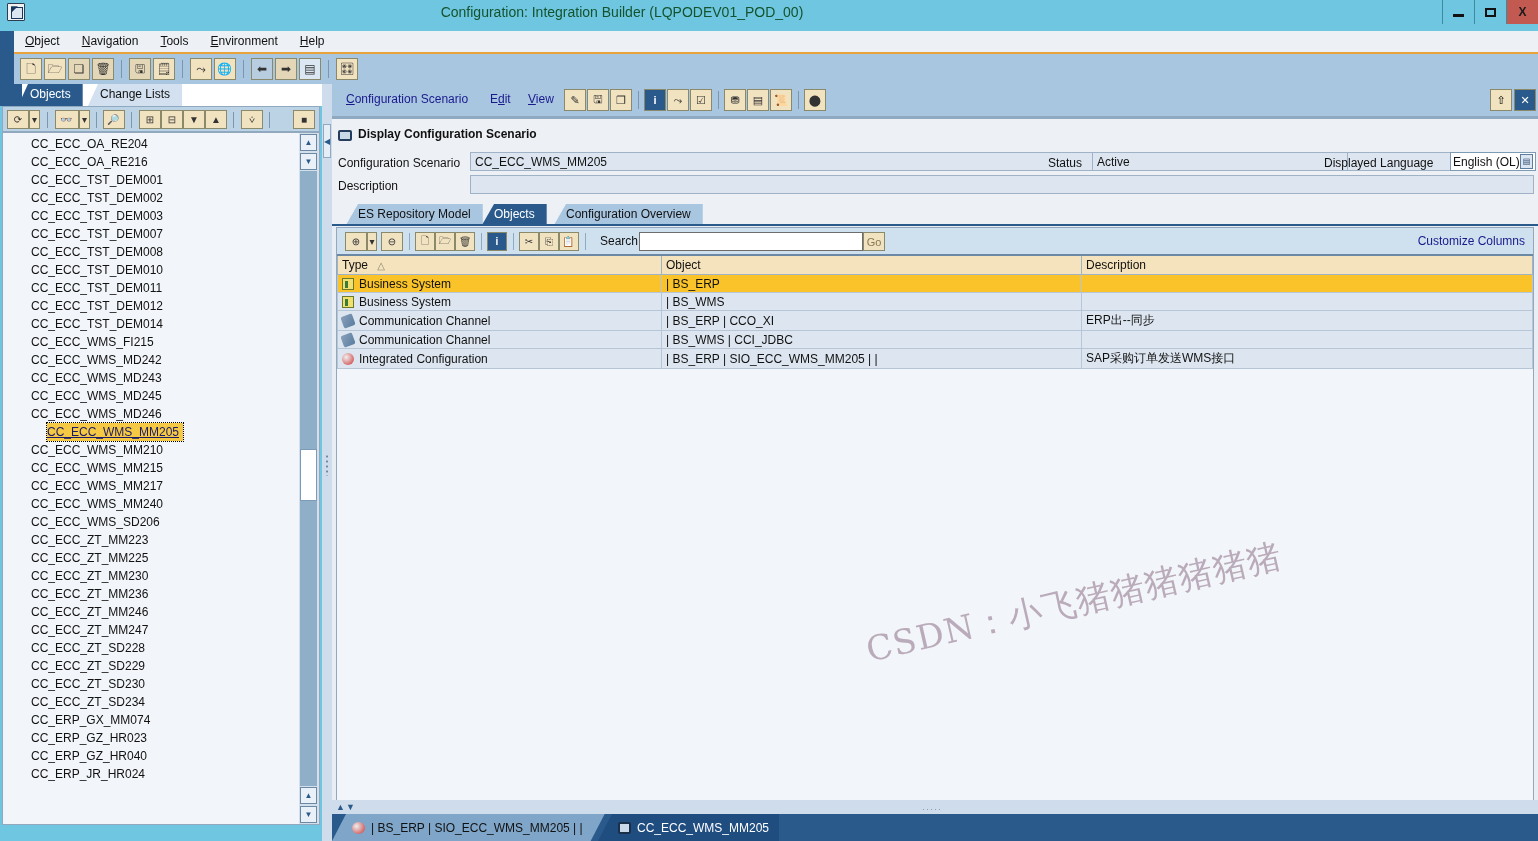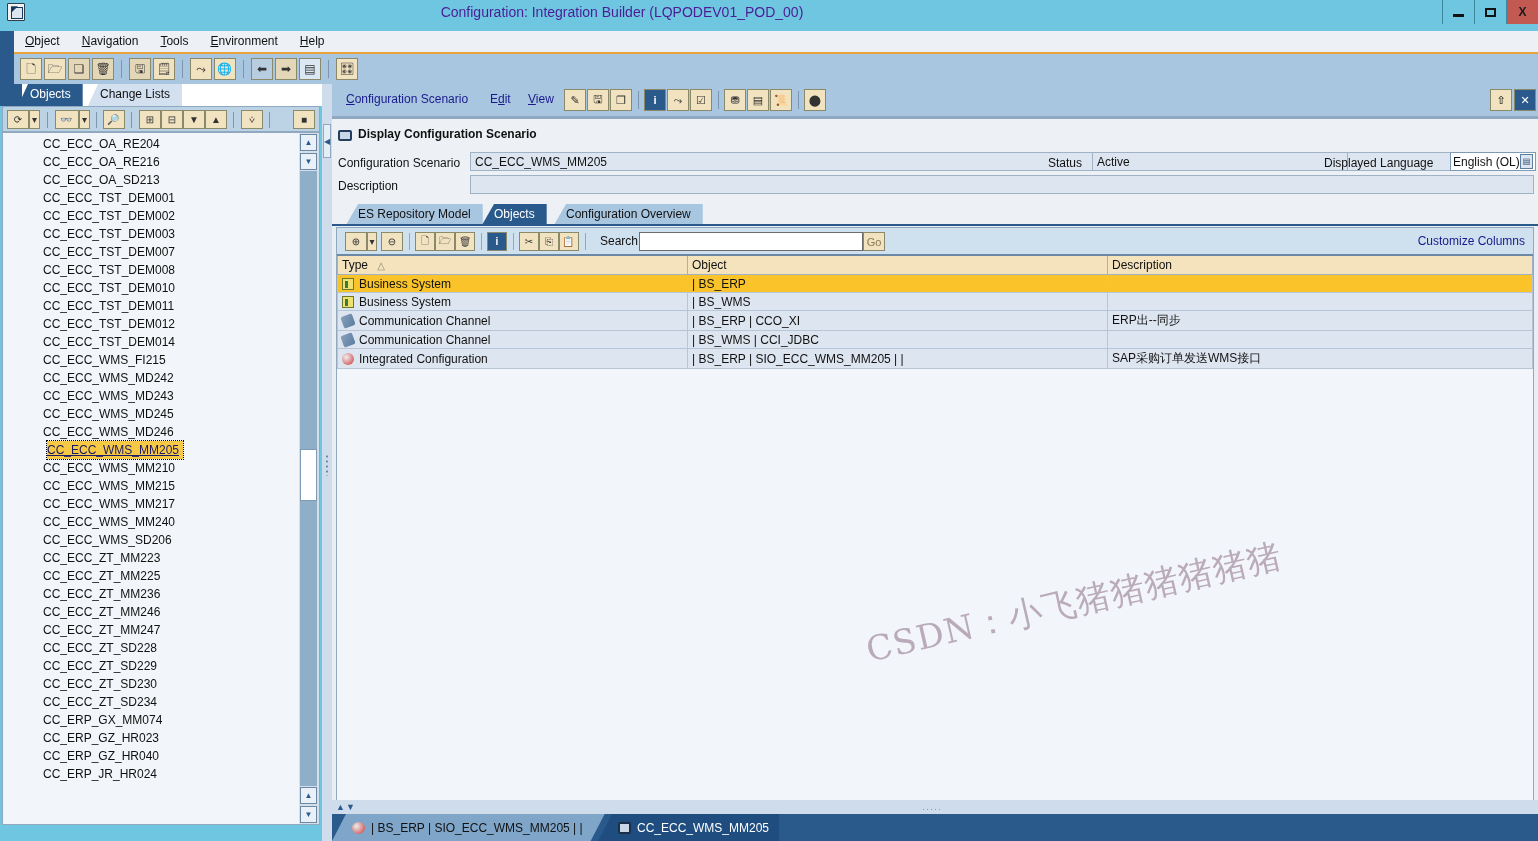--- a/index.html
+++ b/index.html
@@ -26,21 +26,21 @@
     content: ""; position: absolute; left: 3px; top: 3px;
     width: 10px; height: 10px; background: #dbe6f0; border: 1px solid #17375e;
   }
   .win-icon::after {
     content: "◤"; position: absolute; left: 3px; top: 0px;
     font-size: 9px; color: #17375e;
   }
   .title-text {
     position: absolute; left: 0; top: 0; width: 1244px; height: 24px;
     line-height: 24px; text-align: center;
-    font-size: 14px; color: #4c1d95; font-weight: normal;
+    font-size: 14px; color: #14532d; font-weight: normal;
   }
   .win-btns { position: absolute; right: 0; top: 0; height: 24px; display: flex; }
   .win-btn {
     width: 32px; height: 24px; background: #6ec6e0;
     border-left: 1px solid #3a8aa0;
     display: flex; align-items: center; justify-content: center;
     font-size: 12px; color: #000; font-weight: bold;
   }
   .win-btn.close { background: #c25a52; color: #1a1a1a; }
   .glyph-min { display:block; width: 11px; height: 3px; background: #111; margin-top: 6px; }
@@ -123,21 +123,21 @@
   }
   .psep { position: absolute; top: 5px; width: 1px; height: 16px; background: #7d96ad; }
 
   .treebox {
     position: absolute; left: 2px; top: 48px; width: 318px; height: 693px;
     background: #f2f5f9; border: 1px solid #93a8bd;
     overflow: hidden;
   }
   .tree-list { position: absolute; left: 0; top: 0; width: 296px; padding-top: 2px; }
   .tree-item {
-    height: 18px; line-height: 18px; padding-left: 40px;
+    height: 18px; line-height: 18px; padding-left: 28px;
     font-size: 12px; color: #111; white-space: nowrap;
   }
   .tree-item.selected {
     background: #f6c945; color: #1a1a66;
     outline: 1px dotted #000;
     display: inline-block; padding-left: 0; margin-left: 44px;
     padding-right: 4px; text-decoration: underline;
   }
   .tree-item.selected-wrap { height: 18px; padding-left: 0; }
 
@@ -417,21 +417,20 @@
       <div class="psep" style="left:230px"></div>
       <div class="pbtn" style="left:238px;width:22px">⩒</div>
       <div class="psep" style="left:266px"></div>
       <div class="pbtn" style="left:290px;width:22px">■</div>
     </div>
 
     <div class="treebox">
       <div class="tree-list" id="tree-list">
           <div class="tree-item">CC_ECC_OA_RE204</div>
           <div class="tree-item">CC_ECC_OA_RE216</div>
-          <div class="tree-item">CC_ECC_OA_SD213</div>
           <div class="tree-item">CC_ECC_TST_DEM001</div>
           <div class="tree-item">CC_ECC_TST_DEM002</div>
           <div class="tree-item">CC_ECC_TST_DEM003</div>
           <div class="tree-item">CC_ECC_TST_DEM007</div>
           <div class="tree-item">CC_ECC_TST_DEM008</div>
           <div class="tree-item">CC_ECC_TST_DEM010</div>
           <div class="tree-item">CC_ECC_TST_DEM011</div>
           <div class="tree-item">CC_ECC_TST_DEM012</div>
           <div class="tree-item">CC_ECC_TST_DEM014</div>
           <div class="tree-item">CC_ECC_WMS_FI215</div>
@@ -440,20 +439,21 @@
           <div class="tree-item">CC_ECC_WMS_MD245</div>
           <div class="tree-item">CC_ECC_WMS_MD246</div>
           <div class="tree-item selected-wrap"><span class="tree-item selected">CC_ECC_WMS_MM205</span></div>
           <div class="tree-item">CC_ECC_WMS_MM210</div>
           <div class="tree-item">CC_ECC_WMS_MM215</div>
           <div class="tree-item">CC_ECC_WMS_MM217</div>
           <div class="tree-item">CC_ECC_WMS_MM240</div>
           <div class="tree-item">CC_ECC_WMS_SD206</div>
           <div class="tree-item">CC_ECC_ZT_MM223</div>
           <div class="tree-item">CC_ECC_ZT_MM225</div>
+          <div class="tree-item">CC_ECC_ZT_MM230</div>
           <div class="tree-item">CC_ECC_ZT_MM236</div>
           <div class="tree-item">CC_ECC_ZT_MM246</div>
           <div class="tree-item">CC_ECC_ZT_MM247</div>
           <div class="tree-item">CC_ECC_ZT_SD228</div>
           <div class="tree-item">CC_ECC_ZT_SD229</div>
           <div class="tree-item">CC_ECC_ZT_SD230</div>
           <div class="tree-item">CC_ECC_ZT_SD234</div>
           <div class="tree-item">CC_ERP_GX_MM074</div>
           <div class="tree-item">CC_ERP_GZ_HR023</div>
           <div class="tree-item">CC_ERP_GZ_HR040</div>
@@ -552,21 +552,21 @@
         <div class="search-label" style="left:263px">Search</div>
         <input class="search-input" style="left: 302px; width: 224px;" value="">
         <div class="go-btn" style="left:526px">Go</div>
 
         <div class="cust-cols">Customize Columns</div>
       </div>
 
       <table class="grid">
         <thead>
           <tr>
-            <th style="width:350px">
+            <th style="width:324px">
               <span>Type</span>
               <span style="color:#8a8a6a;margin-left:6px;font-size:10px">△</span>
             </th>
             <th style="width:420px">Object</th>
             <th>Description</th>
           </tr>
         </thead>
         <tbody id="grid-body">
             <tr class="sel">
               <td><span class="cell-ico ico-bs"></span><span>Business System</span></td>

